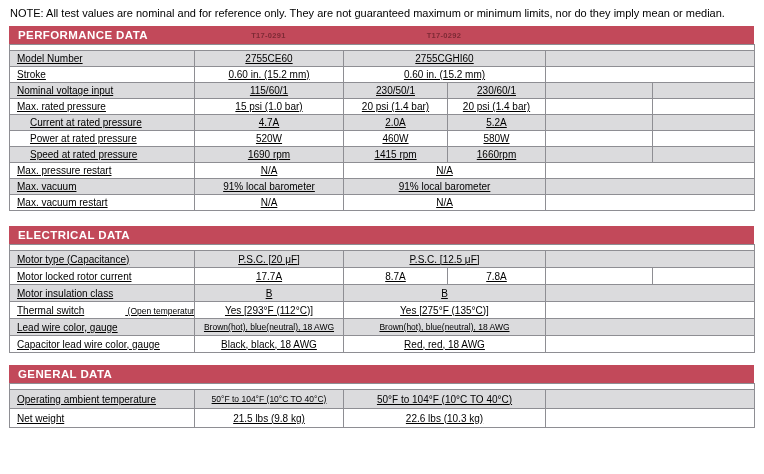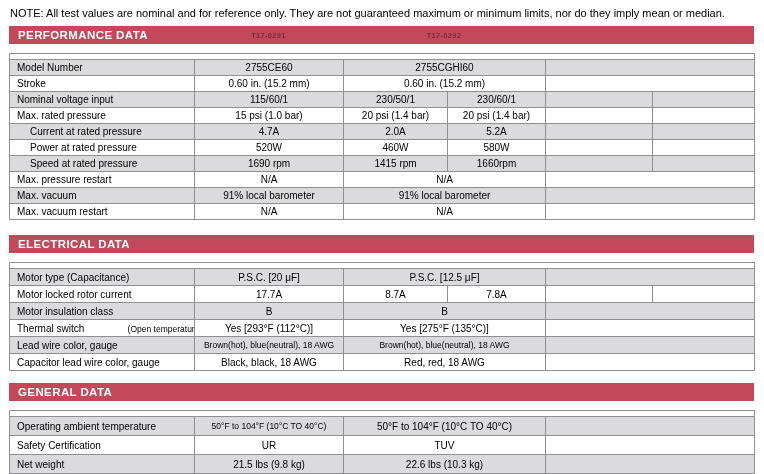--- a/index.html
+++ b/index.html
@@ -3,37 +3,37 @@
 <meta charset="utf-8">
 <style>
   html,body{margin:0;padding:0;}
   body{
     width:764px;height:474px;background:#ffffff;
     font-family:"Liberation Sans",sans-serif;color:#000;
     -webkit-font-smoothing:antialiased;overflow:hidden;
   }
   .page{padding:4px 10px 0 9px;}
   .note{font-size:11px;line-height:14px;margin:2px 0 6px 1px;color:#000;}
-  .section{margin-bottom:15px;}
+  .section{margin-bottom:15px;text-decoration:underline;}
   .section.gap-sm{margin-bottom:12px;}
   .section:last-child{margin-bottom:0;}
   .bar{position:relative;height:18px;background:#c2495a;}
   .bar-title{
     position:absolute;left:9px;top:50%;transform:translateY(-50%);
     color:#fff;font-weight:bold;font-size:11.5px;letter-spacing:.4px;white-space:nowrap;
   }
   .tag{
     position:absolute;top:50%;transform:translateY(-50%);
     font-size:7.5px;font-weight:bold;color:#7d2a35;text-align:center;letter-spacing:.3px;
   }
   .tag1{left:185px;width:149px;}
   .tag2{left:334px;width:202px;}
   table.spec{
     border-collapse:collapse;table-layout:fixed;width:745px;
-    font-size:10px;color:#000;margin-top:9px;
+    font-size:10px;color:#000;
   }
   table.spec td{
     border:1px solid #8e8e93;padding:0 2px;
     overflow:hidden;white-space:nowrap;
   }
   table.spec thead td.sp{height:5px;background:#fff;padding:0;}
   table.spec tbody tr:nth-child(odd) td{background:#dbdbdd;}
   table.spec tbody tr:nth-child(even) td{background:#ffffff;}
   table.spec td.lbl{text-align:left;padding-left:7px;}
   table.spec td.lbl.ind{padding-left:20px;}
@@ -226,26 +226,20 @@
           </tr>
       </thead>
       <tbody>
           <tr>
             <td class="lbl">Operating ambient temperature</td>
             <td class="val sm">50°F to 104°F (10°C TO 40°C)</td>
             <td colspan="2" class="val">50°F to 104°F (10°C TO 40°C)</td>
             <td colspan="2" class="val"></td>
           </tr>
           <tr>
-            <td class="lbl">Safety Certification</td>
-            <td class="val">UR</td>
-            <td colspan="2" class="val">TUV</td>
-            <td colspan="2" class="val"></td>
-          </tr>
-          <tr>
             <td class="lbl">Net weight</td>
             <td class="val">21.5 lbs (9.8 kg)</td>
             <td colspan="2" class="val">22.6 lbs (10.3 kg)</td>
             <td colspan="2" class="val"></td>
           </tr>
         </tbody>
     </table>
   </div>
 
 </div>

